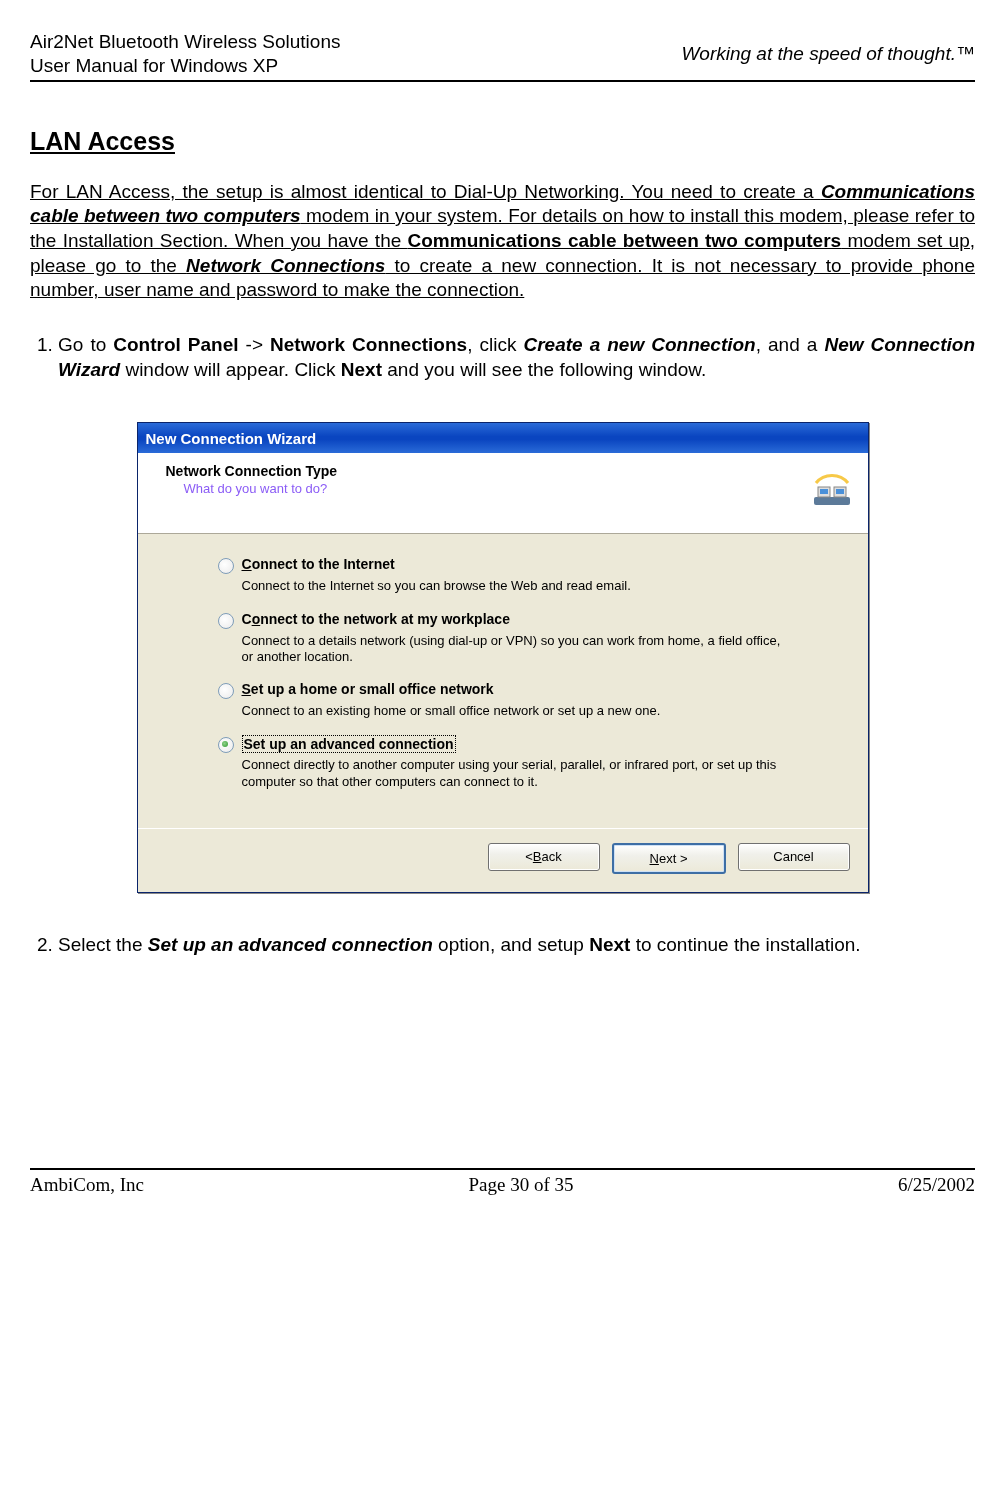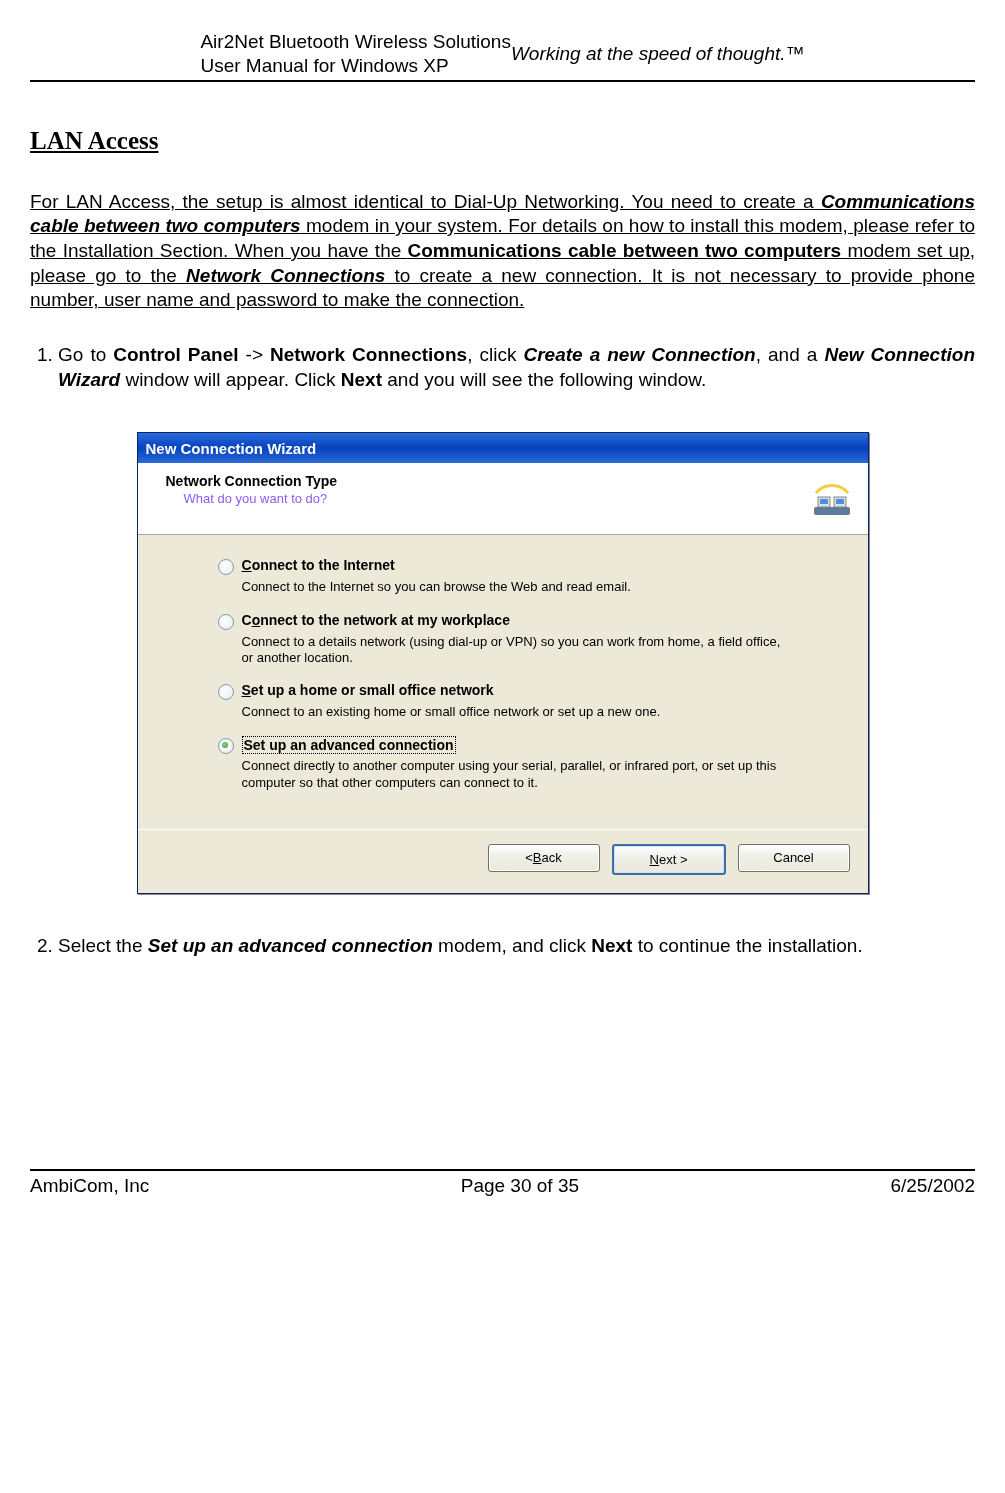--- a/index.html
+++ b/index.html
@@ -6,40 +6,39 @@
     font-family: Arial, Helvetica, sans-serif;
     margin: 0;
     padding: 30px 30px 20px 30px;
     width: 1005px;
     box-sizing: border-box;
     font-size: 19px;
     color: #000;
   }
   .header-row {
     display: flex;
-    justify-content: center;
+    justify-content: space-between;
     align-items: center;
     border-bottom: 2px solid #000;
     padding-bottom: 2px;
   }
   .header-left {
     font-size: 19px;
     line-height: 1.25;
   }
   .header-right {
     font-style: italic;
     font-size: 19px;
   }
   .section-heading {
     font-size: 25px;
     font-weight: bold;
     text-decoration: underline;
     margin-top: 45px;
-    margin-bottom: 35px;
-    font-family: Liberation Serif, serif;
+    margin-bottom: 24px;
   }
   .body-para {
     text-align: justify;
     line-height: 1.3;
     margin: 0 0 25px 0;
     text-decoration: underline;
   }
   .body-para .bi { font-style: italic; font-weight: bold; }
   .body-para .b { font-weight: bold; }
   ol.steps {
@@ -69,21 +68,21 @@
     align-items: center;
     padding: 0 8px;
     color: #fff;
     font-weight: bold;
     font-size: 15px;
   }
   .header-panel {
     background: #fff;
     display: flex;
     justify-content: space-between;
-    padding: 10px 12px 13px 28px;
+    padding: 10px 12px 22px 28px;
     border-bottom: 1px solid #aca899;
   }
   .header-panel .h-left .h-title {
     font-weight: bold;
     font-size: 14px;
     color: #000;
   }
   .header-panel .h-left .h-sub {
     font-size: 13px;
     color: #8b5cf6;
@@ -174,20 +173,21 @@
   }
   .btn .u { text-decoration: underline; }
 
   .footer-row {
     display: flex;
     justify-content: space-between;
     border-top: 2px solid #000;
     margin-top: 210px;
     padding-top: 4px;
     font-size: 19px;
+    font-family: Liberation Serif, serif;
   }
 </style>
 </head>
 <body>
 
 <div class="header-row">
   <div class="header-left">
     <div>Air2Net Bluetooth Wireless Solutions</div>
     <div>User Manual for Windows XP</div>
   </div>
@@ -264,21 +264,21 @@
         <span>ext &gt;</span>
     </div>
     <div class="btn">
       <span>Cancel</span>
     </div>
   </div>
 </div>
 
 <ol class="steps" start="2">
   <li>
-    <span>Select the </span><span class="bi">Set up an advanced connection</span><span> modem, and click </span><span class="b">Next</span><span> to continue the installation.</span>
+    <span>Select the </span><span class="bi">Set up an advanced connection</span><span> option, and setup </span><span class="b">Next</span><span> to continue the installation.</span>
   </li>
 </ol>
 
 <div class="footer-row">
   <div>AmbiCom, Inc</div>
   <div>Page 30 of 35</div>
   <div>6/25/2002</div>
 </div>
 
 </body></html>

